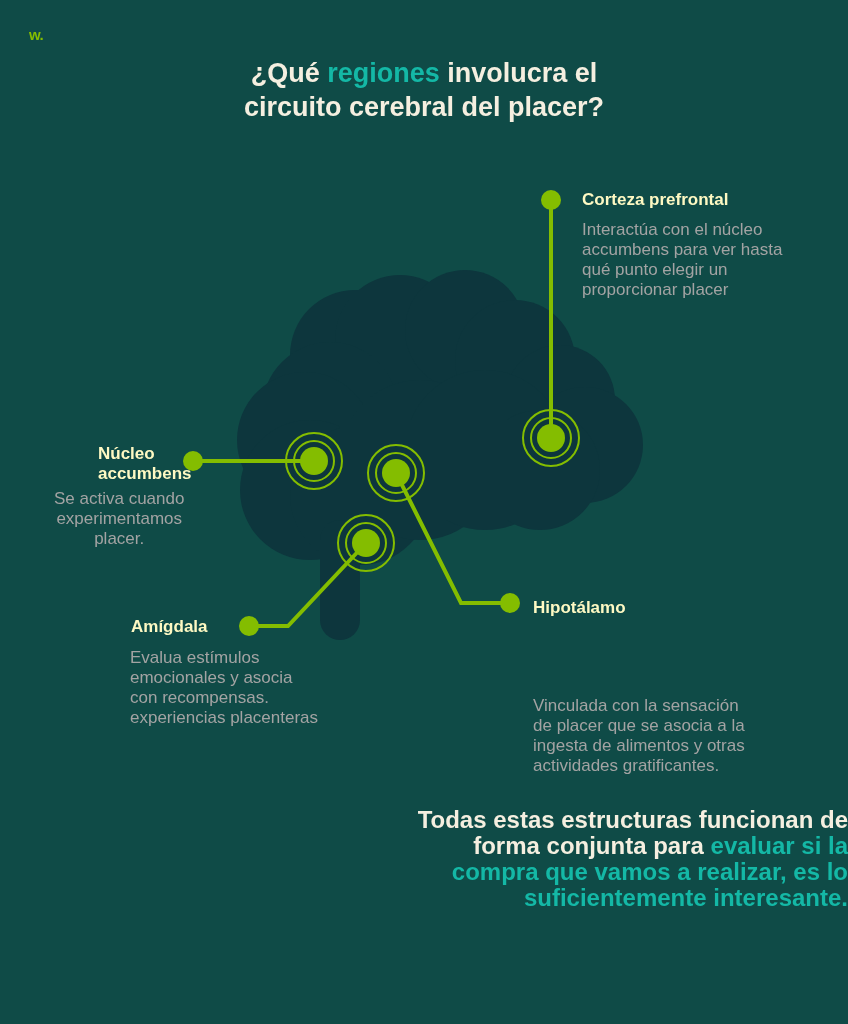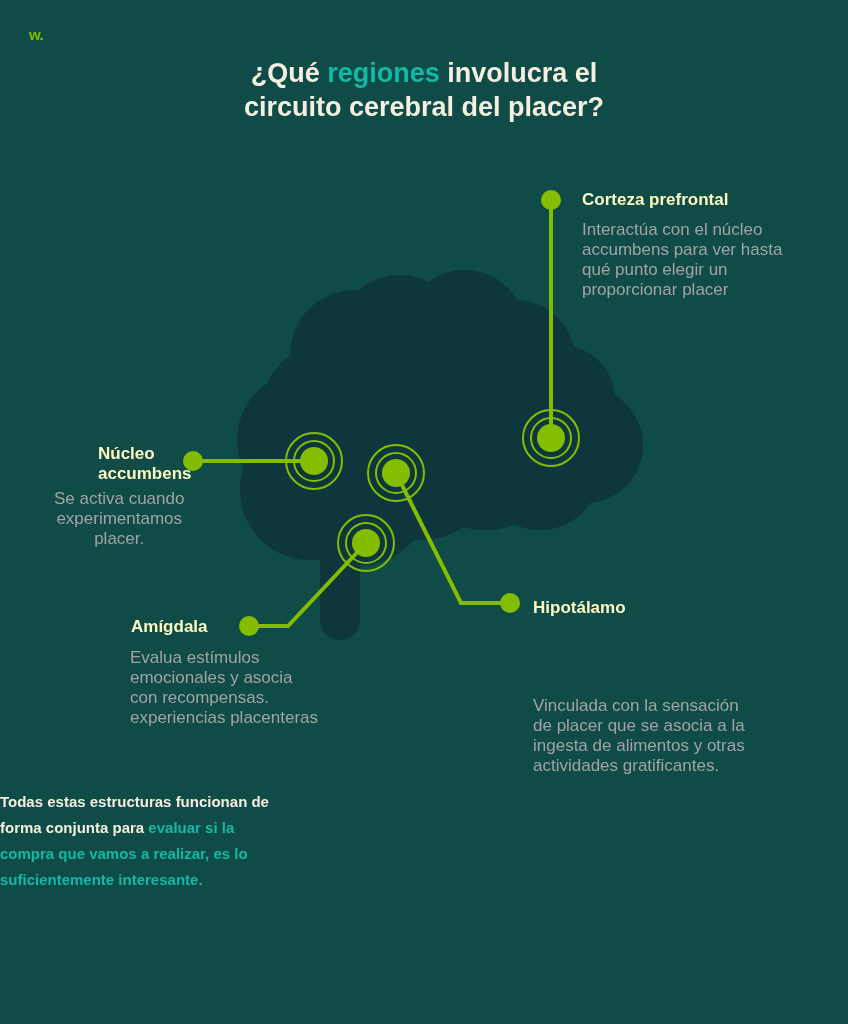--- a/index.html
+++ b/index.html
@@ -29,23 +29,23 @@
       position: absolute;
       font-weight: 700; font-size: 17px; line-height: 20px;
       color: #fef9c3;
     }
     .desc {
       position: absolute;
       font-weight: 400; font-size: 17px; line-height: 20px;
       color: #a3a3a3;
     }
     .footer {
-      position: absolute; left: 0; top: 789px; width: 848px;
-      text-align: left;
-      font-weight: 700; font-size: 15px; line-height: 26px;
+      position: absolute; left: 0; top: 807px; width: 848px;
+      text-align: right;
+      font-weight: 700; font-size: 24px; line-height: 26px;
       color: #f5efe0;
     }
   </style>
 </head>
 <body>
 
 <div class="logo">w.</div>
 
 <div class="title">
   <div><span>¿Qué </span><span class="accent">regiones</span><span> involucra el</span></div>

